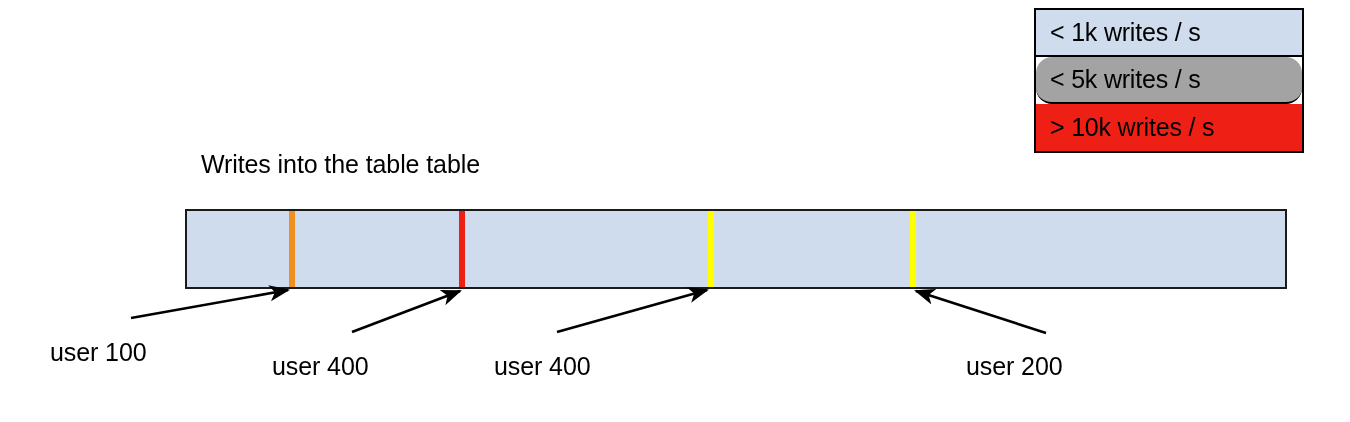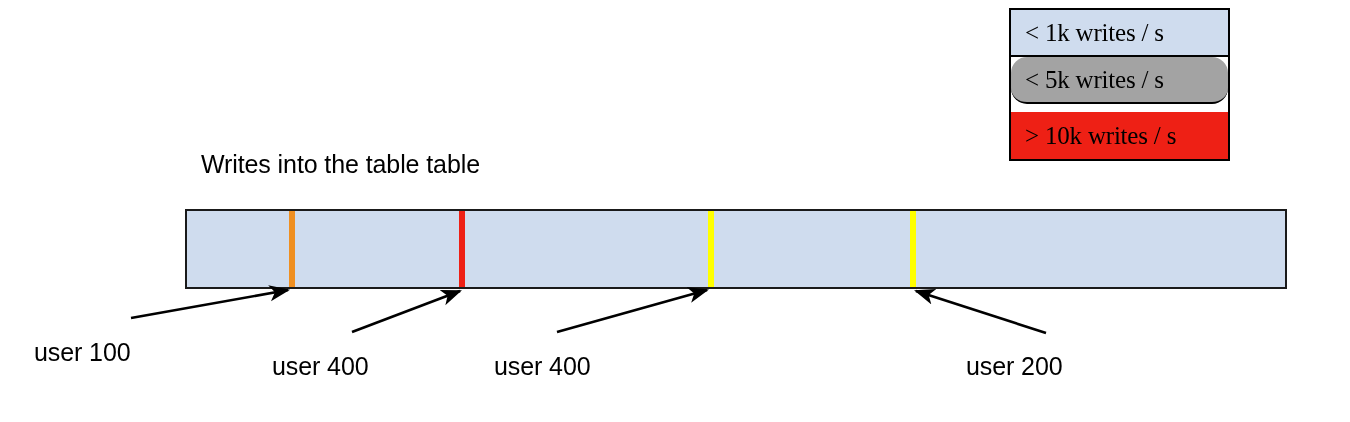--- a/index.html
+++ b/index.html
@@ -15,38 +15,36 @@
     position: relative;
     width: 1350px;
     height: 422px;
     background: #ffffff;
     overflow: hidden;
   }
 
   
   #legend {
     position: absolute;
-    left: 1009px;
+    left: 1034px;
     top: 8px;
-    width: 221px;
+    width: 270px;
     border: 2px solid #000000;
     box-sizing: border-box;
-    font-family: Liberation Serif, serif;
   }
   .legend-row {
     height: 47px;
     box-sizing: border-box;
     border-bottom: 2px solid #000000;
     display: flex;
     align-items: center;
     padding-left: 14px;
   }
   .legend-row:last-child {
     border-bottom: none;
-    margin-top: 8px;
   }
   .legend-label {
     font-size: 25px;
     color: #000000;
     line-height: 1;
     white-space: nowrap;
     letter-spacing: -0.2px;
   }
 
   
@@ -128,18 +126,18 @@
       <marker id="ah" markerWidth="9" markerHeight="9" refX="7.2" refY="3.1" orient="auto" markerUnits="strokeWidth">
         <path d="M0,0 L8,3.1 L0,6.2 L2.1,3.1 z" fill="#000000"></path>
       </marker>
     </defs>
     <line x1="131" y1="318" x2="288" y2="290" stroke="#000000" stroke-width="2.6" marker-end="url(#ah)"></line>
     <line x1="352" y1="332" x2="460" y2="291" stroke="#000000" stroke-width="2.6" marker-end="url(#ah)"></line>
     <line x1="557" y1="332" x2="707" y2="290" stroke="#000000" stroke-width="2.6" marker-end="url(#ah)"></line>
     <line x1="1046" y1="333" x2="916" y2="291" stroke="#000000" stroke-width="2.6" marker-end="url(#ah)"></line>
   </svg>
 
-  <div class="callout-label" style="left:34px;  top:338px;">user 100</div>
+  <div class="callout-label" style="left:50px;  top:338px;">user 100</div>
   <div class="callout-label" style="left:272px; top:352px;">user 400</div>
   <div class="callout-label" style="left:494px; top:352px;">user 400</div>
   <div class="callout-label" style="left:966px; top:352px;">user 200</div>
 
 </div>
 
 </body></html>

